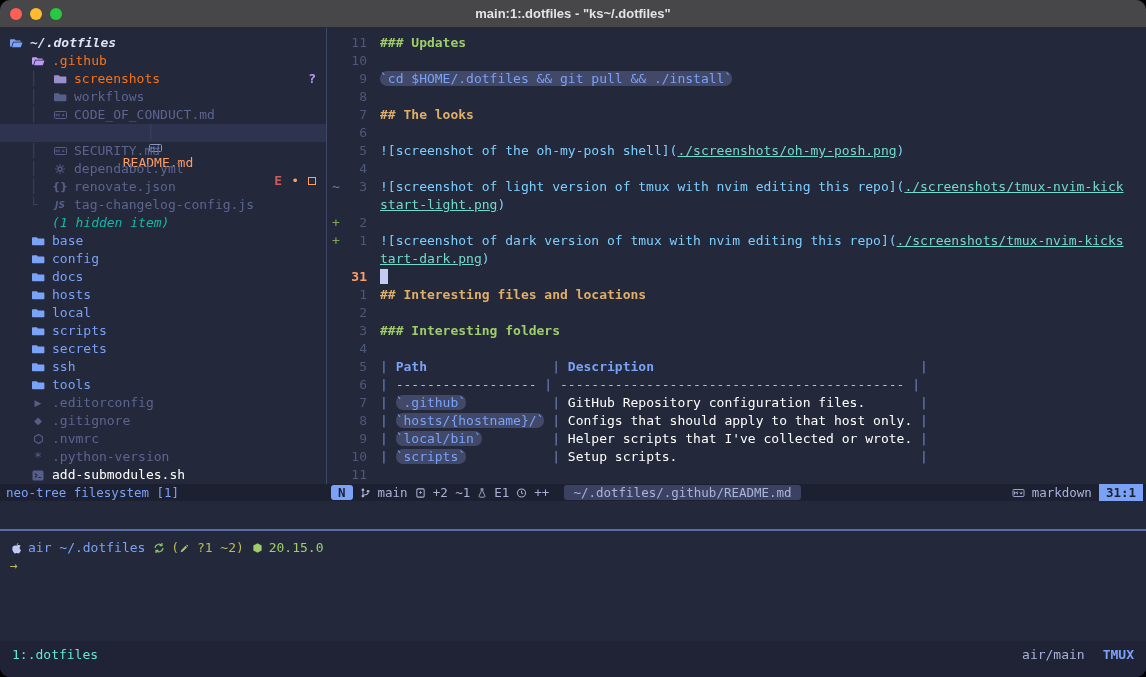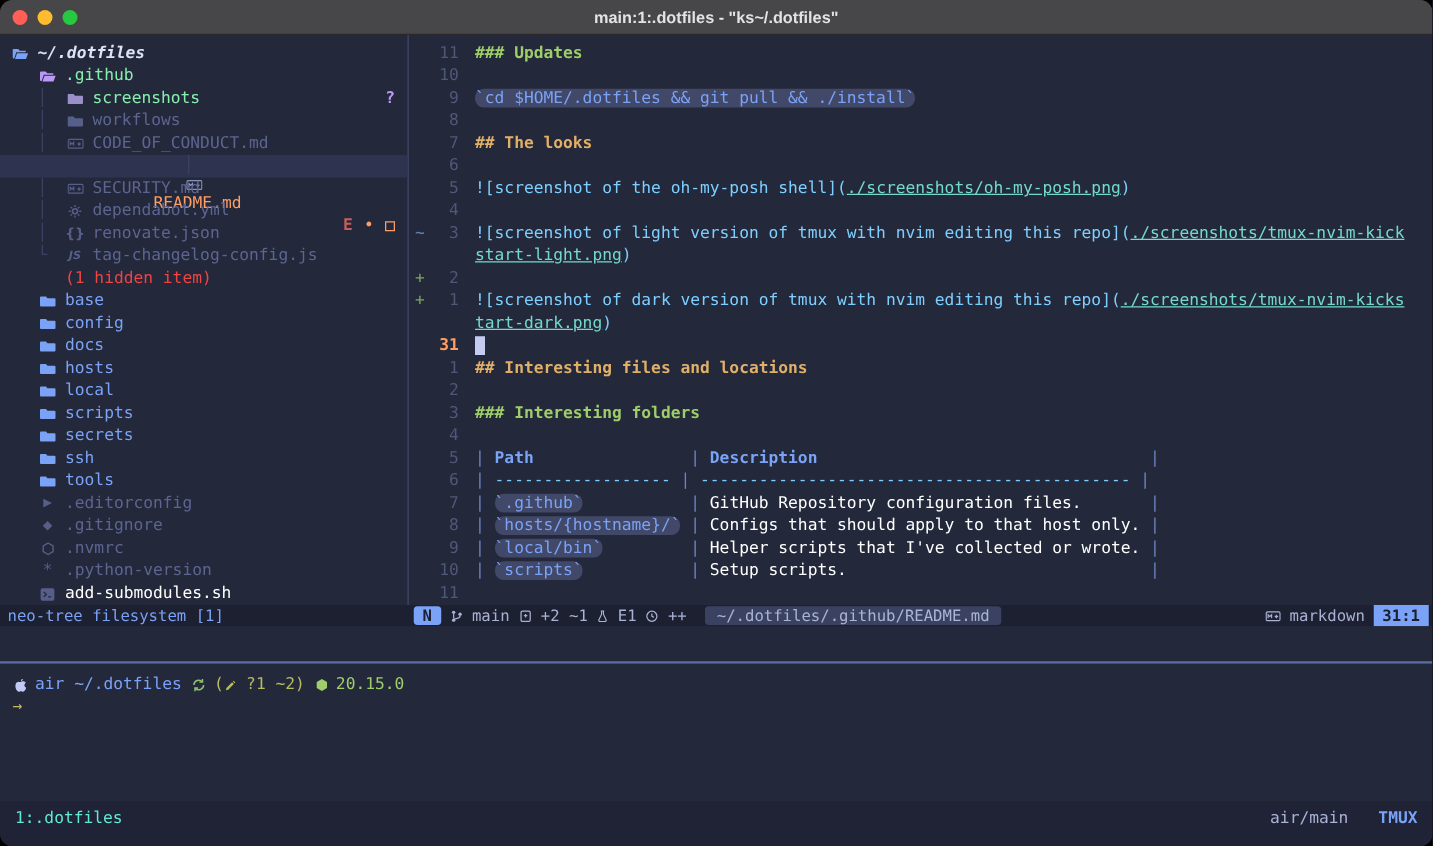--- a/index.html
+++ b/index.html
@@ -16,26 +16,26 @@
   .main { display:flex; height:456px; flex:none; }
   .sidebar { width:327px; flex:none; border-right:1px solid #3d486b; padding-top:6px; background:#24283b; overflow:hidden; }
   .trow { height:18px; display:flex; align-items:center; font-size:13px; line-height:18px; white-space:pre; padding-right:10px; }
   .trow.sel { background:#2e3450;flex-direction:column; }
   .tind { flex:none; }
   .tguide { flex:none; width:22px; color:#3b4261; }
   .ticon { flex:none; width:16px; margin-right:6px; display:inline-flex; align-items:center; justify-content:center; font-family:"DejaVu Sans", sans-serif; }
   .ticon svg { display:block; }
   .tlabel { white-space:pre; }
   .c-root { color:#dfe3f5; font-weight:bold; font-style:italic; }
-  .c-purple { color:#86efac; }
+  .c-purple { color:#f97316; }
   .c-blue { color:#7aa2f7; }
   .c-dim { color:#5c6590; }
   .c-fg { color:#ffffff; }
   .c-orange { color:#ff9e64; }
-  .c-hidden { color:#ef4444; }
+  .c-hidden { color:#14b8a6; font-style:italic; }
   .tright { margin-left:auto; color:#bb9af7; font-weight:bold; }
   .badges { margin-left:auto; display:flex; align-items:center; gap:9px; }
   .bd-e { color:#c75d5d; font-weight:bold; }
   .bd-dot { color:#ff9e64; }
   .bd-sq { width:8px; height:8px; border:1.5px solid #ff9e64; display:inline-block; }
 
   
   .editor { flex:1; padding-top:6px; overflow:hidden; }
   .erow { height:18px; display:flex; font-size:13px; line-height:18px; white-space:pre;align-items:center; }
   .esign { width:14px; padding-left:5px; flex:none; }
@@ -75,21 +75,21 @@
   .srow { height:18px; line-height:18px; display:flex; align-items:center; white-space:pre; }
   .p-ic { display:inline-flex; align-items:center; margin-right:6px; }
   .p-host, .p-path { color:#7aa2f7; }
   .p-git { color:#b8bd5c; }
   .p-node { color:#9ece6a; }
   .p-arrow { color:#c8b858; }
 
   
   .tmuxbar { flex:1; background:#1f2335; display:flex; align-items:flex-start; padding:6px 12px 0 12px; font-size:13px; }
   .tm-win { color:#5eead4; white-space:pre; }
-  .tm-right { margin-left:auto; display:flex; gap:24px; }
+  .tm-right { margin-left:auto; display:flex; gap:18px; }
   .tm-sess { color:#a9b1d6; }
   .tm-badge { color:#7aa2f7; font-weight:bold; }
 </style>
 </head>
 <body>
 
 <div class="window">
 
   <div class="titlebar">
     <div class="lights">

